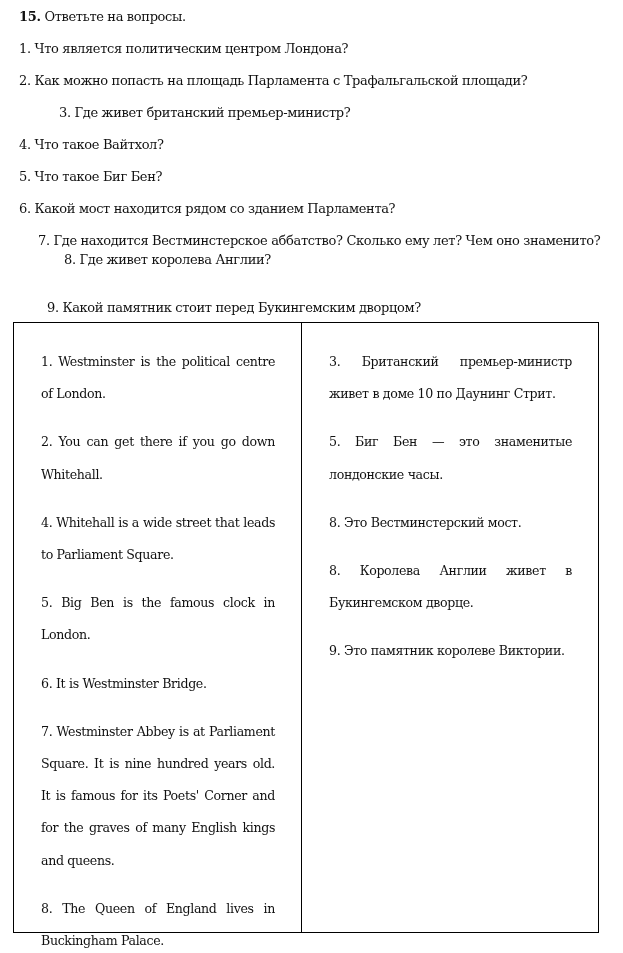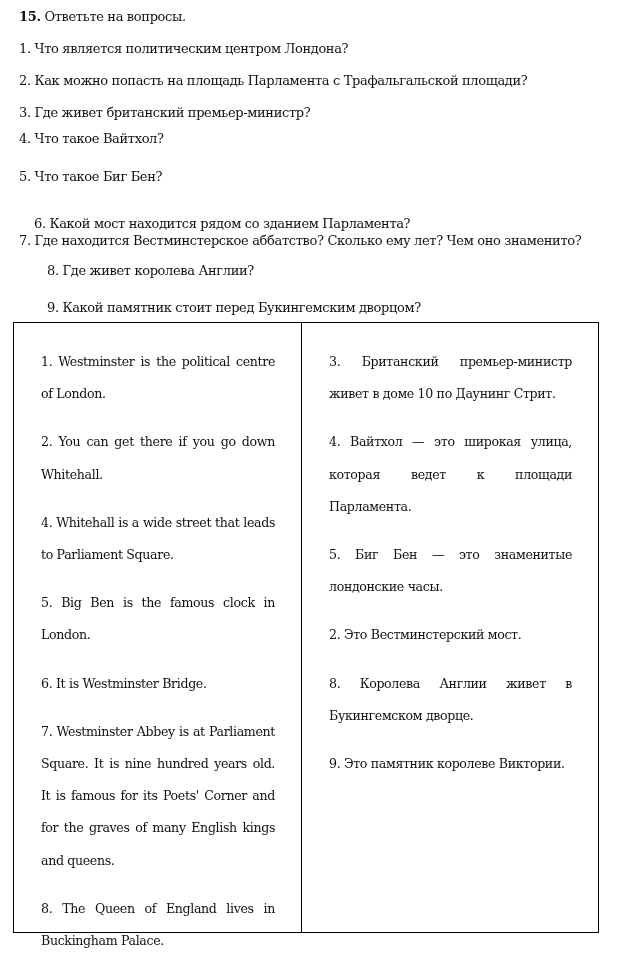--- a/index.html
+++ b/index.html
@@ -65,41 +65,40 @@
 <body>
 
 <div class="q title" style="top:9px;">
   <b>15.</b>
   <span>Ответьте на вопросы.</span>
 </div>
 
 <div>
   <div class="q" style="top:41px;text-align:center;">1. Что является политическим центром Лондона?</div>
   <div class="q" style="top:73px;">2. Как можно попасть на площадь Парламента с Трафальгальской площади?</div>
-  <div class="q" style="top:105px;">3. Где живет британский премьер-министр?</div>
-  <div class="q" style="top:131px;">4. Что такое Вайтхол?</div>
+  <div class="q" style="top:105px;margin-left:40px;">3. Где живет британский премьер-министр?</div>
+  <div class="q" style="top:137px;">4. Что такое Вайтхол?</div>
   <div class="q" style="top:169px;">5. Что такое Биг Бен?</div>
-  <div class="q" style="top:216px;margin-left:15px;">6. Какой мост находится рядом со зданием Парламента?</div>
-  <div class="q" style="top:233px;">7. Где находится Вестминстерское аббатство? Сколько ему лет? Чем оно знаменито?</div>
-  <div class="q indent" style="top:263px;">8. Где живет королева Англии?</div>
+  <div class="q" style="top:201px;">6. Какой мост находится рядом со зданием Парламента?</div>
+  <div class="q" style="top:233px;margin-left:19px;">7. Где находится Вестминстерское аббатство? Сколько ему лет? Чем оно знаменито?</div>
+  <div class="q indent" style="top:252px;margin-left:17px;">8. Где живет королева Англии?</div>
   <div class="q indent" style="top:300px;">9. Какой памятник стоит перед Букингемским дворцом?</div>
 </div>
 
 <div class="answers-table">
   <div class="col en">
     <p class="answer">1. Westminster is the political centre of Lon­don.</p>
     <p class="answer">2. You can get there if you go down Whitehall.</p>
     <p class="answer">4. Whitehall is a wide street that leads to Par­liament Square.</p>
     <p class="answer">5. Big Ben is the famous clock in London.</p>
     <p class="answer">6. It is Westminster Bridge.</p>
     <p class="answer">7. Westminster Abbey is at Parliament Square. It is nine hundred years old. It is fa­mous for its Poets' Corner and for the graves of many English kings and queens.</p>
     <p class="answer">8. The Queen of England lives in Buckingham Palace.</p>
     <p class="answer">9. It is the Queen Victoria Memorial.</p>
   </div>
   <div class="col ru">
     <p class="answer">3. Британский премьер-министр живет в доме 10 по Даунинг Стрит.</p>
-    <p class="answer">4. Вайтхол — это широкая улица, которая ведет к площади Парламента.</p>
     <p class="answer">5. Биг Бен — это знаменитые лондонские часы.</p>
-    <p class="answer">2. Это Вестминстерский мост.</p>
+    <p class="answer">8. Это Вестминстерский мост.</p>
     <p class="answer">8. Королева Англии живет в Букингемском дворце.</p>
     <p class="answer">9. Это памятник королеве Виктории.</p>
   </div>
 </div>
 
 </body></html>

